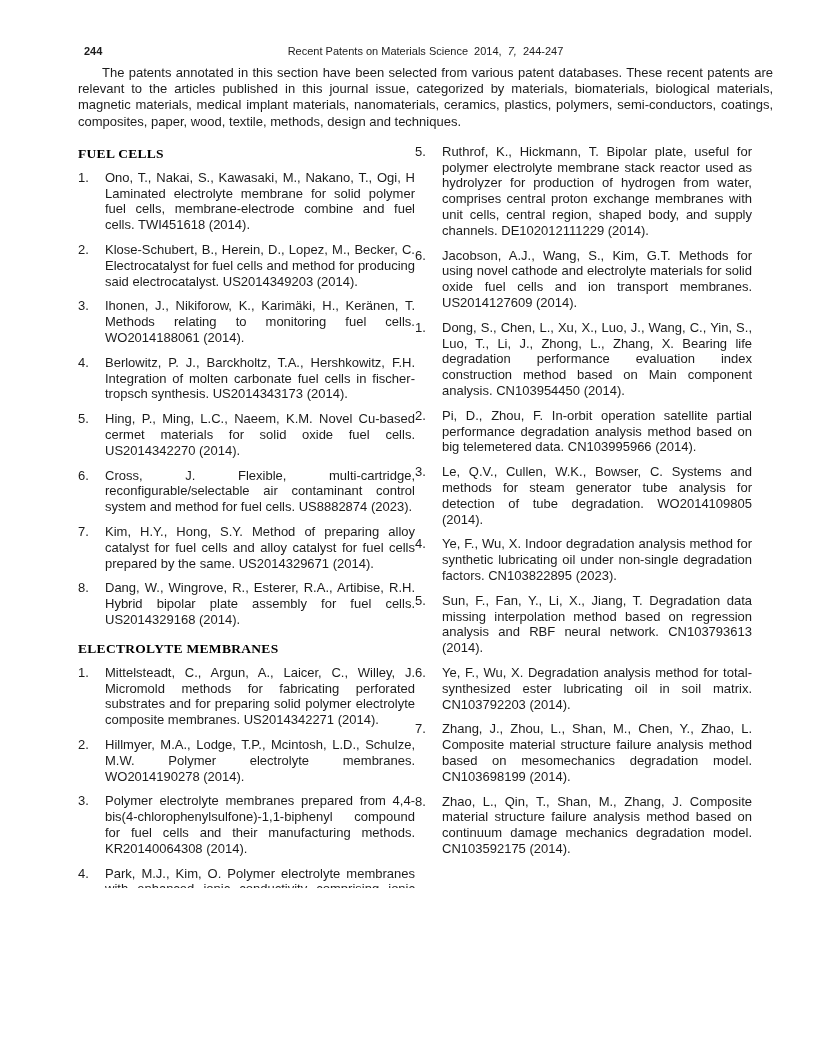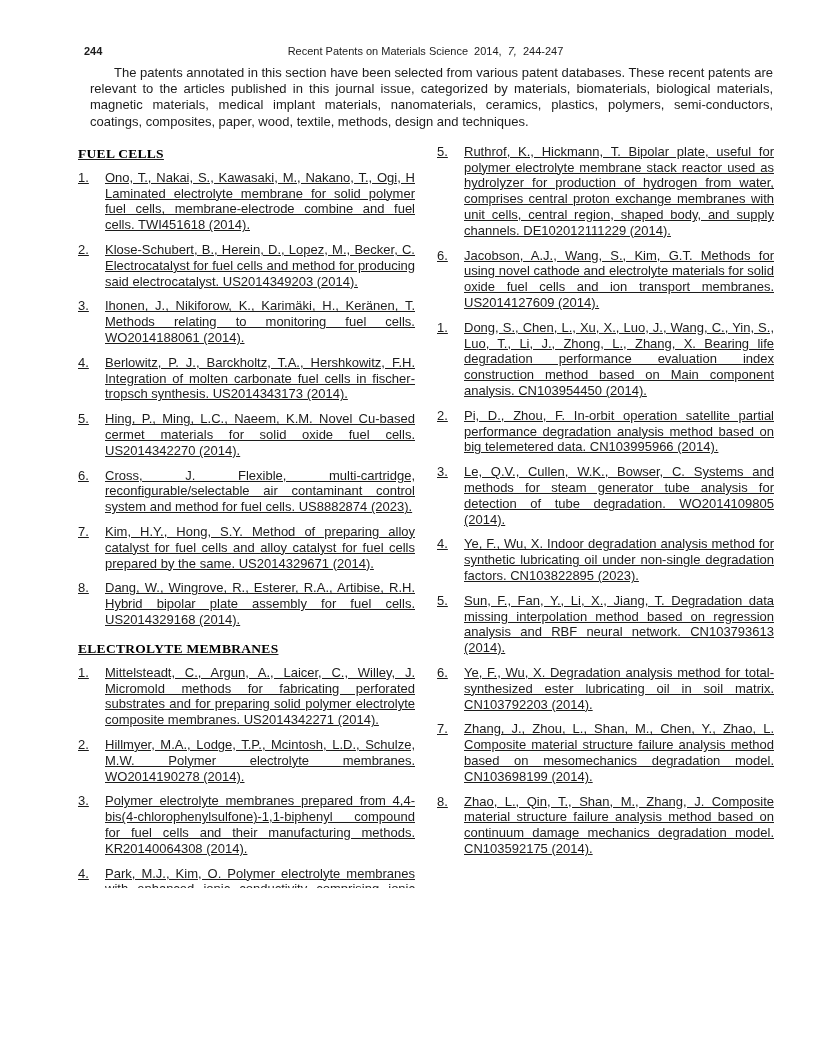--- a/index.html
+++ b/index.html
@@ -36,32 +36,30 @@
   .doc-title {
     margin: 14px 0 0 0;
     font-family: "Liberation Serif", serif;
     font-weight: 700;
     font-size: 22px;
     line-height: 26px;
     color: #000;
     letter-spacing: 0.2px;
   }
   .intro {
-    margin: 6px 0 0 12px;
+    margin: 6px 0 0 0;
     font-size: 13px;
     line-height: 16.2px;
     text-align: justify;
     text-indent: 24px;
   }
   .columns {
     display: flex;
-    gap: 22px;
     margin-top: 14px;
     align-items: flex-start;
-    text-decoration: underline;
   }
   .col { width: 337px; flex: none; }
   .sec-heading {
     font-family: "Liberation Serif", serif;
     font-weight: 700;
     font-size: 13.5px;
     line-height: 15px;
     color: #000;
     letter-spacing: 0.3px;
     margin: 13px 0 9px 0;

